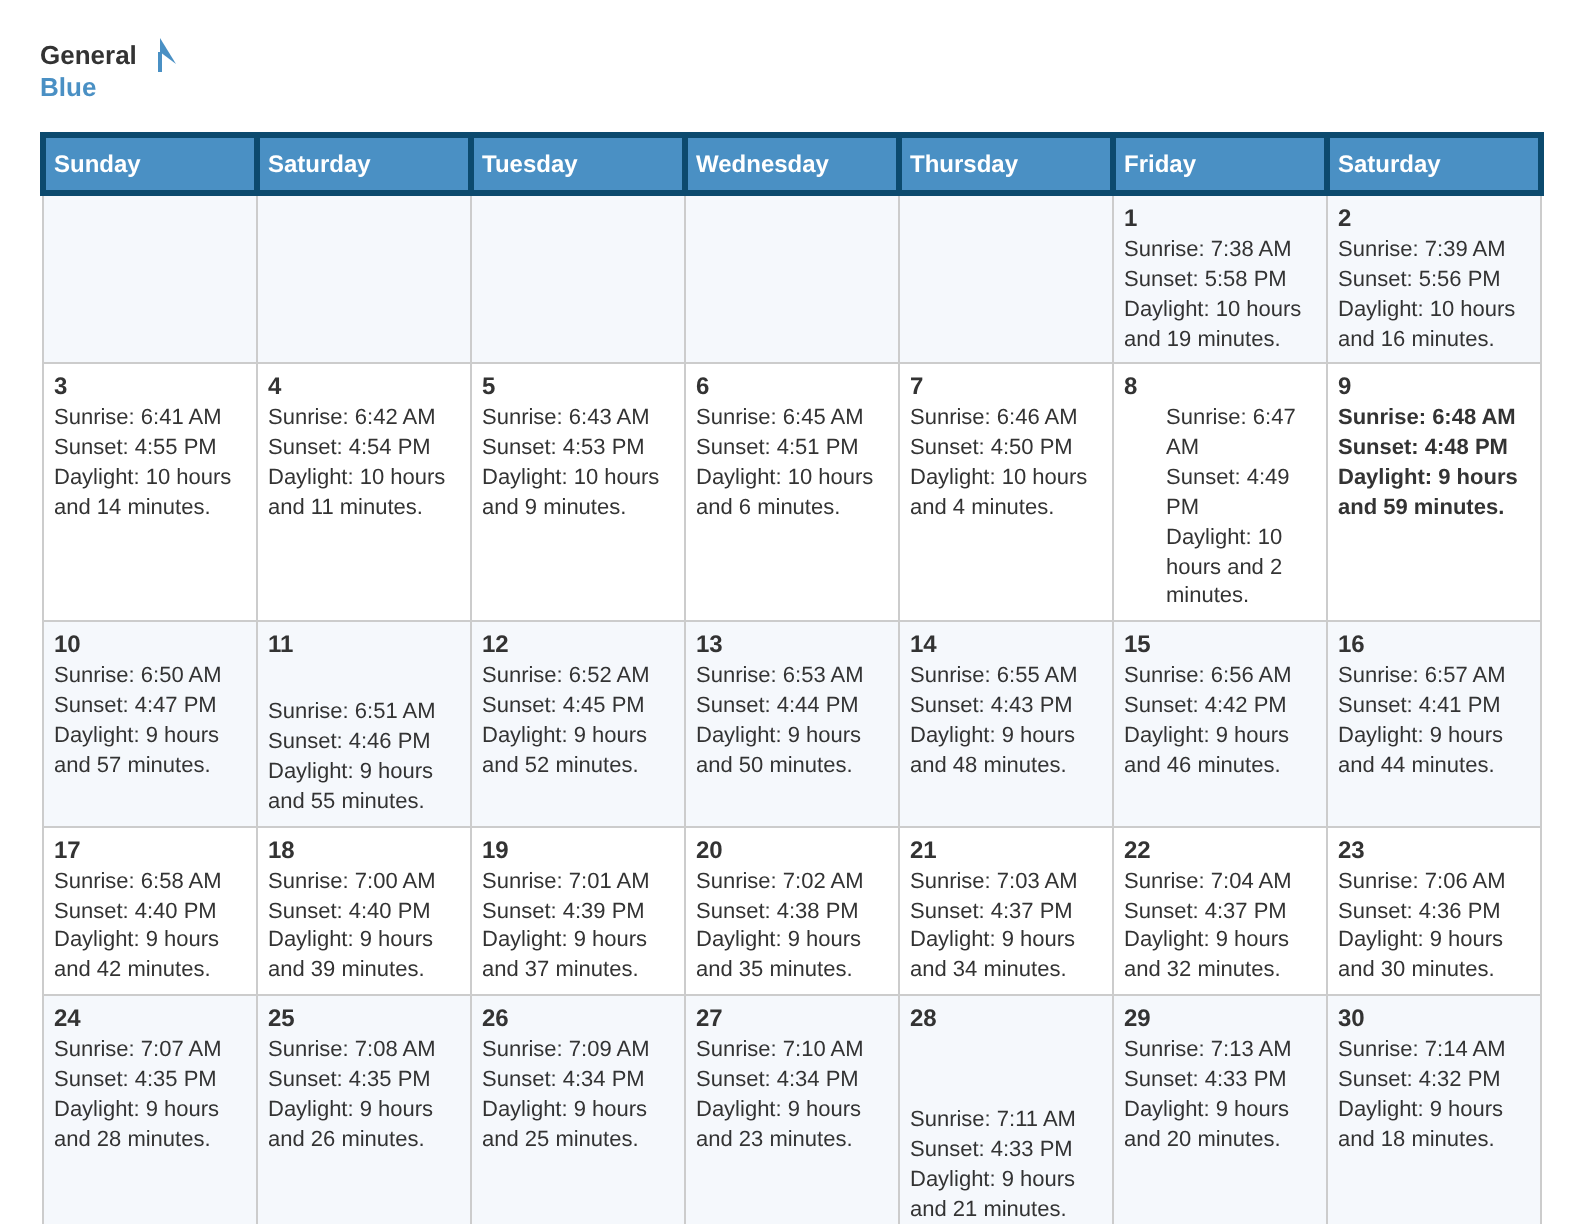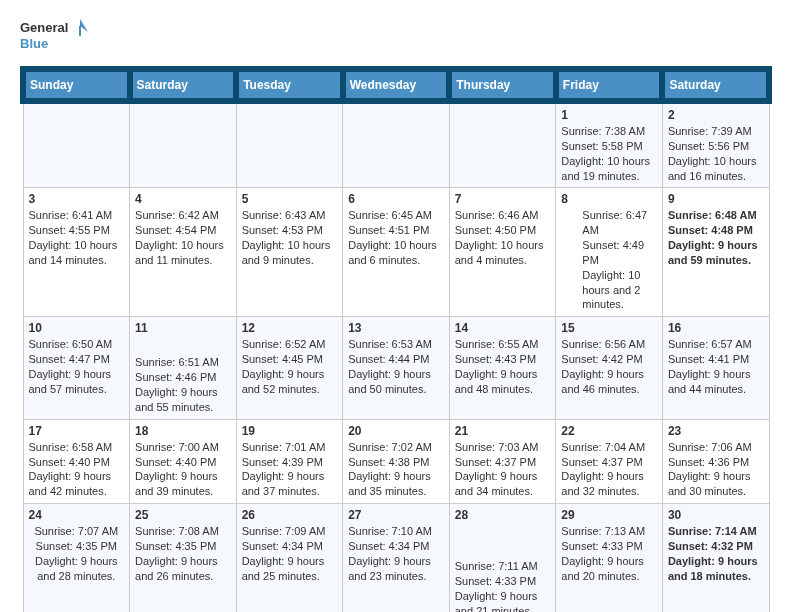--- a/index.html
+++ b/index.html
@@ -38,21 +38,21 @@
       border-collapse: collapse;
       table-layout: fixed;
     }
     thead tr th {
       background-color: #4a90c4;
       color: #fff;
       font-size: 12px;
       font-weight: bold;
       padding: 6px 4px;
       text-align: left;
-      border: 6px solid #0c4a6e;
+      border: 3px solid #0c4a6e;
     }
     tbody tr td {
       border: 1px solid #ccc;
       vertical-align: top;
       padding: 4px 5px;
       font-size: 10px;
       color: #333;
       height: 80px;
       background: #fff;
     }
@@ -252,21 +252,21 @@
         <td>
           <span class="day-number">23</span>
           <div class="day-info" style="white-space: pre-line;">Sunrise: 7:06 AM
 Sunset: 4:36 PM
 Daylight: 9 hours and 30 minutes.</div>
         </td>
       </tr>
       <tr>
         <td>
           <span class="day-number">24</span>
-          <div class="day-info" style="white-space: pre-line; text-align: center;">Sunrise: 7:07 AM
+          <div class="day-info" style="white-space: pre-line;">Sunrise: 7:07 AM
 Sunset: 4:35 PM
 Daylight: 9 hours and 28 minutes.</div>
         </td>
         <td>
           <span class="day-number">25</span>
           <div class="day-info" style="white-space: pre-line;">Sunrise: 7:08 AM
 Sunset: 4:35 PM
 Daylight: 9 hours and 26 minutes.</div>
         </td>
         <td>
@@ -288,19 +288,19 @@
 Daylight: 9 hours and 21 minutes.</div>
         </td>
         <td>
           <span class="day-number">29</span>
           <div class="day-info" style="white-space: pre-line;">Sunrise: 7:13 AM
 Sunset: 4:33 PM
 Daylight: 9 hours and 20 minutes.</div>
         </td>
         <td>
           <span class="day-number">30</span>
-          <div class="day-info" style="white-space: pre-line; font-weight: bold;">Sunrise: 7:14 AM
+          <div class="day-info" style="white-space: pre-line;">Sunrise: 7:14 AM
 Sunset: 4:32 PM
 Daylight: 9 hours and 18 minutes.</div>
         </td>
       </tr>
     </tbody>
 </table>
 
 </body></html>

